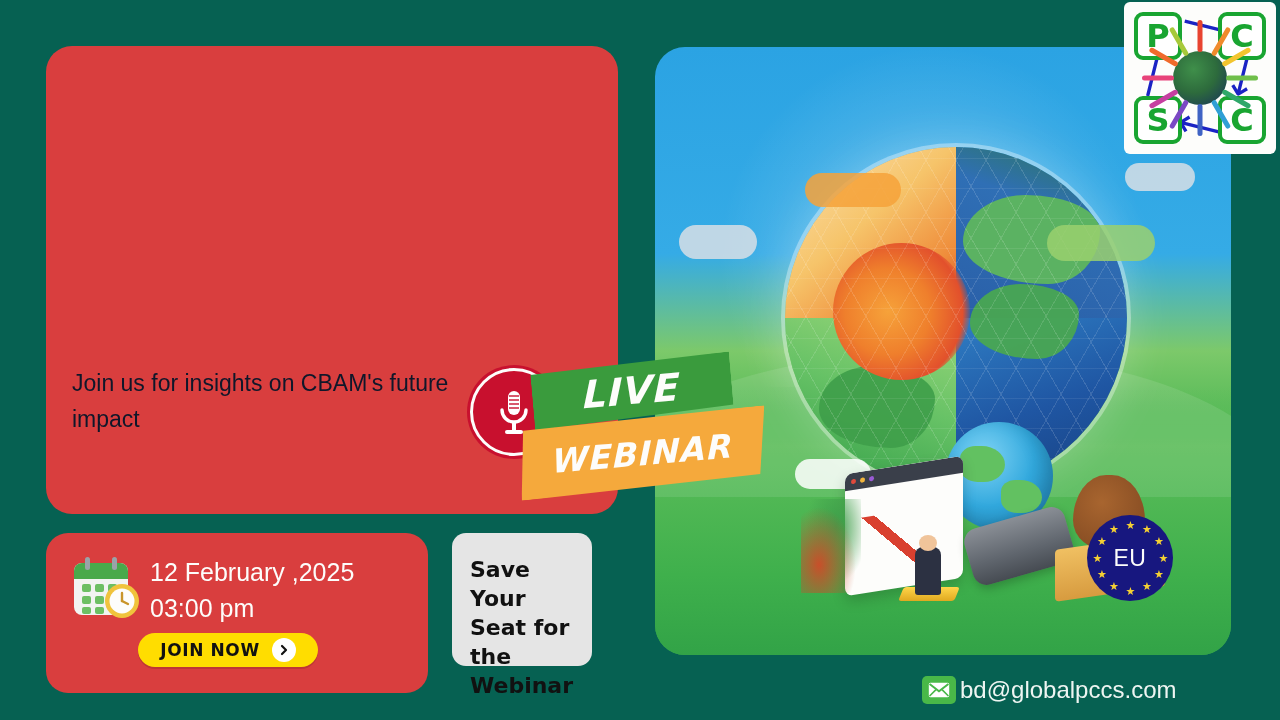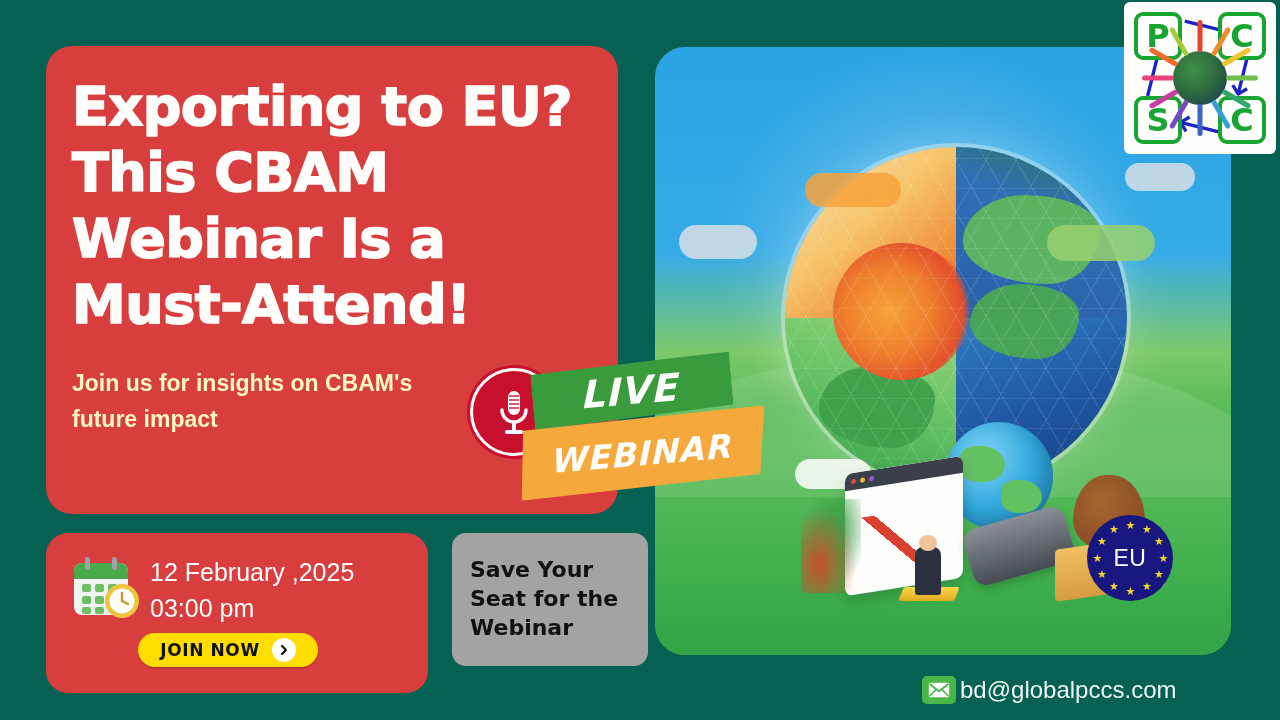--- a/index.html
+++ b/index.html
@@ -21,21 +21,21 @@
     font-family:"DejaVu Sans", sans-serif;
     font-weight:700;
     font-size:54px;
     line-height:1.22;
     letter-spacing:-0.5px;
     -webkit-text-stroke:1.6px #fdfdfb;
     text-transform:none;
   }
   .subtitle{
     position:absolute; left:26px; top:320px; width:390px;
-    color:#fef9c3; font-size:23px; font-weight:700; line-height:1.55;
+    color:#0f172a; font-size:23px; font-weight:400; line-height:1.55;
   }
 
   
   .badge-cluster{ position:absolute; left:470px; top:358px; z-index:9; }
   .mic-circle{
     position:absolute; left:0; top:10px; width:88px; height:88px;
     background:#c8102e; border-radius:50%;
     border:3px solid #fdfdfb;
     box-shadow:0 0 0 3px #c8102e;
     display:flex; align-items:center; justify-content:center;
@@ -86,22 +86,22 @@
     color:#111; font-size:17px; font-weight:700; letter-spacing:.6px;
     font-family:"DejaVu Sans", sans-serif;
   }
   .join-arrow{
     width:24px; height:24px; border-radius:50%; background:#fff;
     display:flex; align-items:center; justify-content:center;
   }
 
   
   .cta-card{
-    position:absolute; left:452px; top:533px; width:196px; height:133px;
-    background:#a3a3a3; border-radius:14px; z-index:6;
+    position:absolute; left:452px; top:533px; width:140px; height:133px;
+    background:#e5e5e5; border-radius:14px; z-index:6;
     padding:22px 18px;
   }
   .cta-card .cta-text{
     color:#111; font-size:22px; font-weight:700; line-height:1.32;
     font-family:"DejaVu Sans", sans-serif;
   }
 
   
   .illus-panel{
     position:absolute; left:655px; top:47px; width:576px; height:608px;
@@ -259,21 +259,20 @@
   .mail-icon{
     width:34px; height:28px; background:#49b848; border-radius:5px;
     display:flex; align-items:center; justify-content:center;
   }
   .email-text{ color:#eef5f2; font-size:24px; font-weight:400; }
 </style>
 </head>
 <body>
 
 <div class="hero-card">
-  <div class="headline">Exporting to EU? This CBAM Webinar Is a Must-Attend!</div>
   <div class="subtitle">Join us for insights on CBAM's future impact</div>
 </div>
 
 <div class="badge-cluster">
   <div class="mic-circle">
     <svg width="40" height="48" viewBox="0 0 40 48" aria-hidden="true">
       <rect x="14" y="3" width="12" height="24" rx="6" fill="#fff"></rect>
       <g stroke="#c8102e" stroke-width="1.4">
         <line x1="15" y1="8" x2="25" y2="8"></line>
         <line x1="15" y1="12" x2="25" y2="12"></line>

